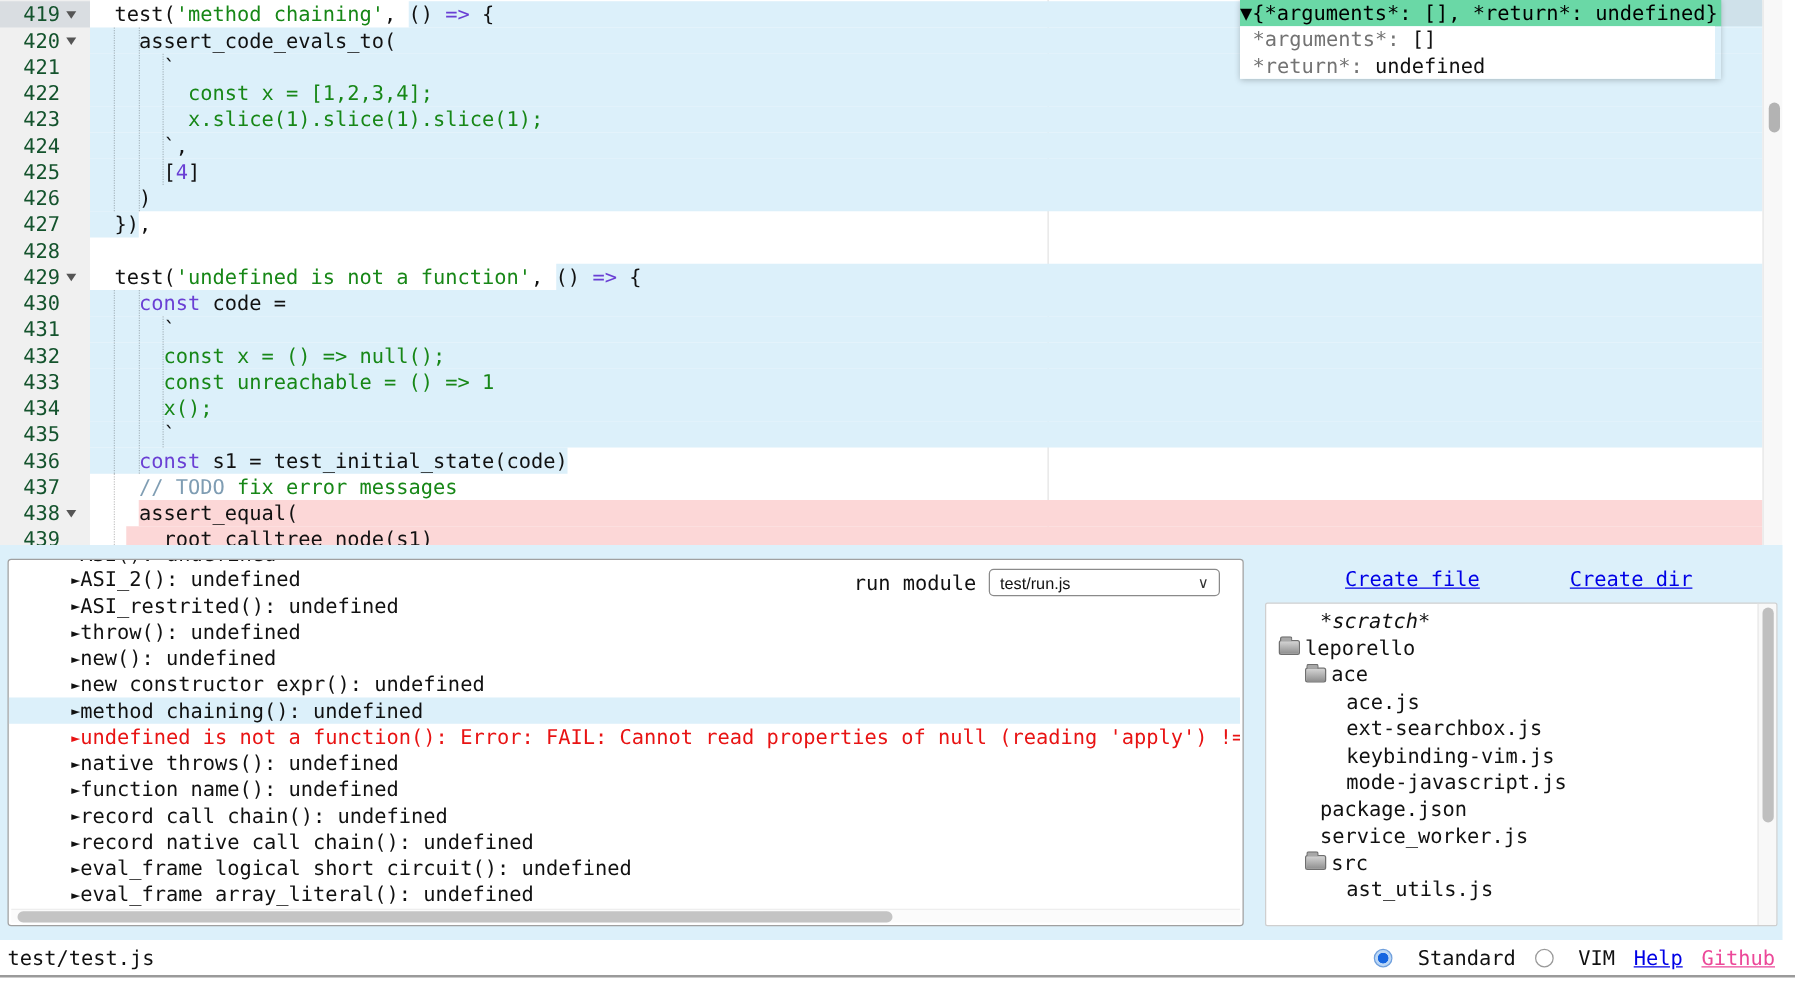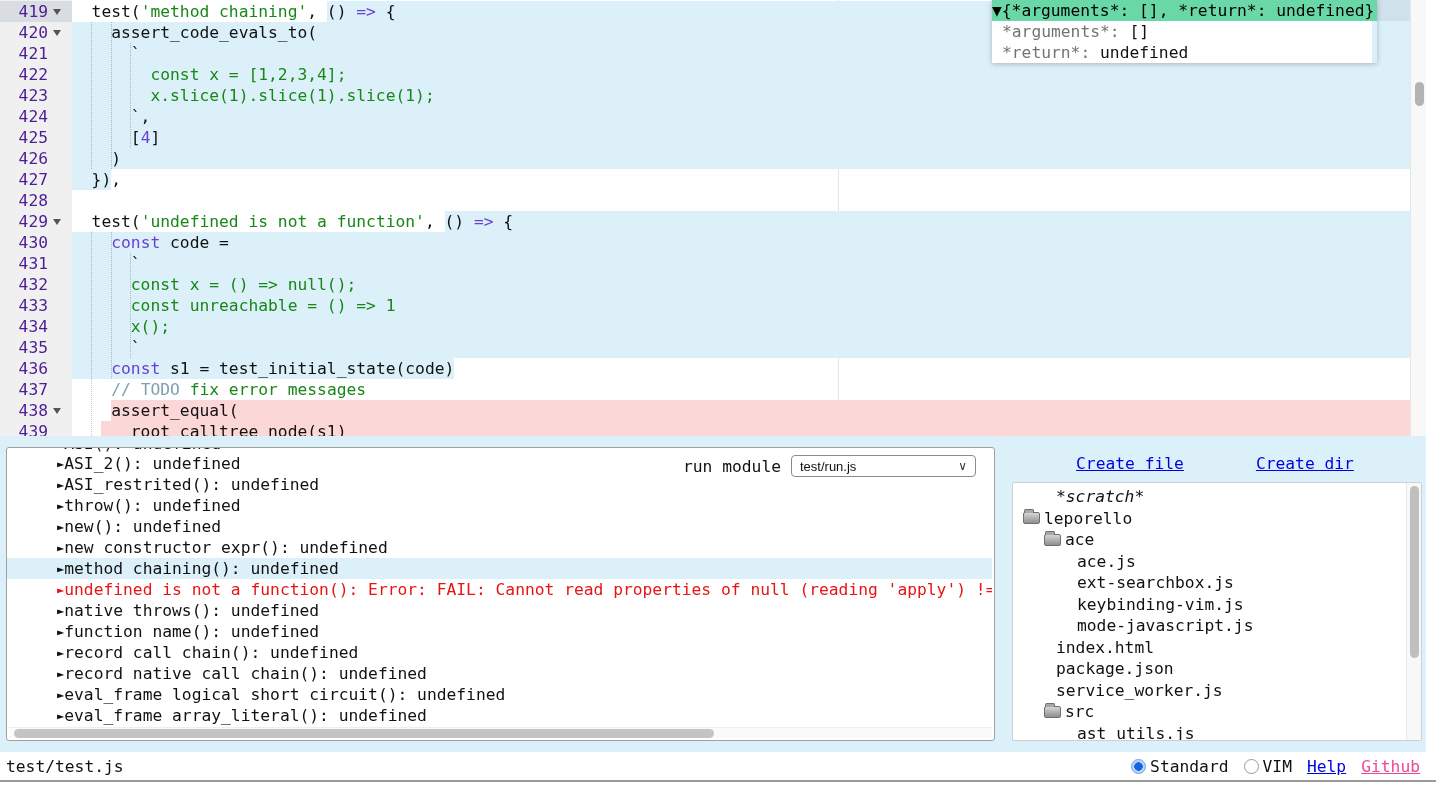--- a/index.html
+++ b/index.html
@@ -6,21 +6,21 @@
   html,body { background:#fff; }
   #app { position:relative; width:1436px; height:788px; overflow:hidden;
          font-family:"DejaVu Sans Mono", monospace; font-size:16.3px; color:#111; }
 
   
   #editor { position:absolute; left:0; top:0; width:1426px; height:436px; background:#fff; overflow:hidden; }
   #gutter-col { position:absolute; left:0; top:0; width:72px; height:436px; background:#f0f0f0; }
   #gutter-active { position:absolute; left:0; top:1px; width:72px; height:21px; background:#d9dde1; }
   #ruler { position:absolute; left:838px; top:0; width:1px; height:436px; background:#e4e4e4; }
   .ed-row { position:absolute; left:0; height:21px; width:1426px; line-height:21px; white-space:pre; }
-  .gut { position:absolute; left:0; top:0; width:64px; height:21px; color:#4c1d95; }
+  .gut { position:absolute; left:0; top:0; width:64px; height:21px; color:#14532d; }
   .gut .num { position:absolute; right:16px; }
   .fold { position:absolute; right:3px; top:8px; width:0; height:0;
           border-left:4.5px solid transparent; border-right:4.5px solid transparent; border-top:6px solid #555; }
   .code { position:absolute; left:72px; top:0; right:16px; height:21px; }
   .bg { position:absolute; top:0; height:21px; }
   .bg.sel { background:#dcf0fa; }
   .bg.err { background:#fcd7d7; }
   .ct { position:relative; }
   .s { color:#178717; } .k { color:#6a3fd4; } .t { color:#7f9db3; } .p { color:#111; }
   .guide { position:absolute; width:0; border-left:1px dotted rgba(0,0,0,0.22); }
@@ -75,21 +75,21 @@
   .folder-ic::before { content:""; position:absolute; left:0px; top:-4px; width:8px; height:3px;
                background:#a8a8a8; border:1px solid #6f6f6f; border-bottom:none; border-radius:2px 2px 0 0; }
   #files-vscroll { position:absolute; right:0; top:0; bottom:0; width:15px; background:#f8f8f8; border-left:1px solid #e8e8e8; }
   #files-vthumb { position:absolute; left:3px; top:3px; width:9px; height:172px; background:#bfbfbf; border-radius:5px; }
 
   
   #status-bar { position:absolute; left:0; top:752px; width:1436px; height:30px; background:#fff;
                 border-bottom:2px solid #9a9a9a; display:flex; align-items:center; }
   #current-file-path { margin-left:6px; }
   #status-right { position:absolute; right:16px; display:flex; align-items:center; gap:15px; }
-  .radio-group { display:flex; align-items:center; gap:4px; }
+  .radio-group { display:flex; align-items:center; gap:20px; }
   .radio { display:inline-block; width:15px; height:15px; border-radius:50%; }
   .radio.on { border:1.5px solid #6f9fdc; background:radial-gradient(circle at 50% 50%, #1565e0 0 4px, #bcd7f5 4.5px); }
   .radio.off { border:1.5px solid #999; background:#fff; }
   #status-right a { text-decoration:underline; cursor:pointer; }
   a.help { color:#0000e6; } a.github { color:#ec4899; }
 </style>
 </head>
 <body>
 
 <div id="app">
@@ -182,21 +182,20 @@
       <a>Create dir</a>
     </div>
     <div id="files-list">
       <div class="file-row" style="padding-left: 43px; font-style: italic;"><span>*scratch*</span></div>
         <div class="file-row" style="padding-left: 10px;"><span class="folder-ic"></span><span>leporello</span></div>
         <div class="file-row" style="padding-left: 31px;"><span class="folder-ic"></span><span>ace</span></div>
         <div class="file-row" style="padding-left: 64px;"><span>ace.js</span></div>
         <div class="file-row" style="padding-left: 64px;"><span>ext-searchbox.js</span></div>
         <div class="file-row" style="padding-left: 64px;"><span>keybinding-vim.js</span></div>
         <div class="file-row" style="padding-left: 64px;"><span>mode-javascript.js</span></div>
-        <div class="file-row" style="padding-left: 43px;"><span>index.html</span></div>
         <div class="file-row" style="padding-left: 43px;"><span>package.json</span></div>
         <div class="file-row" style="padding-left: 43px;"><span>service_worker.js</span></div>
         <div class="file-row" style="padding-left: 31px;"><span class="folder-ic"></span><span>src</span></div>
         <div class="file-row" style="padding-left: 64px;"><span>ast_utils.js</span></div>
         <div id="files-vscroll">
         <div id="files-vthumb"></div>
       </div>
     </div>
   </div>
 

